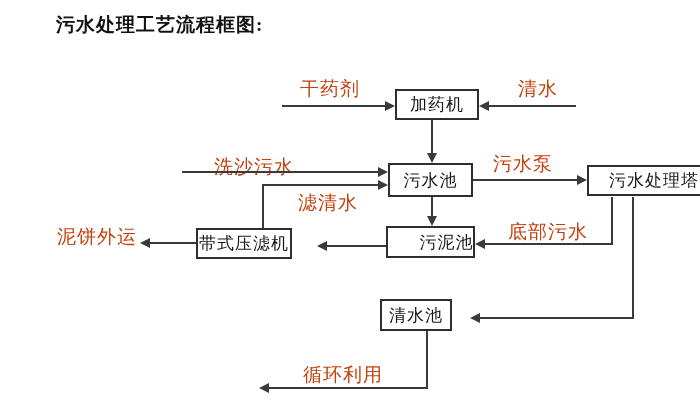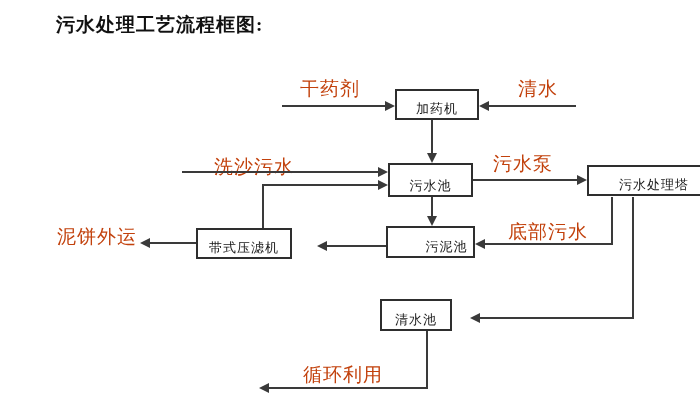--- a/index.html
+++ b/index.html
@@ -7,22 +7,22 @@
     position:relative;width:700px;height:420px;background:#ffffff;
     font-family:Liberation Serif, serif;
     color:#161616;overflow:hidden;margin-left:40px;
   }
   .title{
     position:absolute;left:16px;top:12px;
     font-size:19px;font-weight:bold;letter-spacing:1px;color:#111;
   }
   .box{
     position:absolute;border:2px solid #2e2e2e;background:#ffffff;
-    display:flex;align-items:flex-end;justify-content:center;
-    font-size:13px;letter-spacing:1px;box-sizing:border-box;white-space:nowrap;
+    display:flex;align-items:center;justify-content:center;
+    font-size:17px;letter-spacing:1px;box-sizing:border-box;white-space:nowrap;
   }
   .lbl{
     position:absolute;font-size:19px;letter-spacing:1px;white-space:nowrap;color:#c2410c;
   }
   .hl{position:absolute;height:2px;background:#3a3a3a;}
   .vl{position:absolute;width:2px;background:#3a3a3a;}
   .arr{position:absolute;width:0;height:0;}
   .arr-r{border-left:10px solid #3a3a3a;border-top:5px solid transparent;border-bottom:5px solid transparent;}
   .arr-l{border-right:10px solid #3a3a3a;border-top:5px solid transparent;border-bottom:5px solid transparent;}
   .arr-d{border-top:10px solid #3a3a3a;border-left:5px solid transparent;border-right:5px solid transparent;}
@@ -49,20 +49,21 @@
   <div class="box" style="left:156px;top:228px;width:96px;height:31px;">
     <span>带式压滤机</span>
   </div>
   <div class="box" style="left:340px;top:299px;width:72px;height:32px;">
     <span>清水池</span>
   </div>
 
   <div class="lbl" style="left:260px;top:76px;">干药剂</div>
   <div class="lbl" style="left:478px;top:76px;">清水</div>
   <div class="lbl" style="left:174px;top:154px;">洗沙污水</div>
+  <div class="lbl" style="left:258px;top:190px;">滤清水</div>
   <div class="lbl" style="left:453px;top:151px;">污水泵</div>
   <div class="lbl" style="left:468px;top:219px;">底部污水</div>
   <div class="lbl" style="left:17px;top:224px;">泥饼外运</div>
   <div class="lbl" style="left:263px;top:362px;text-align:center;">循环利用</div>
 
   <div class="hl" style="left:242px;top:105px;width:104px;"></div>
   <div class="arr arr-r" style="left:345px;top:101px;"></div>
 
   <div class="hl" style="left:448px;top:105px;width:88px;"></div>
   <div class="arr arr-l" style="left:439px;top:101px;"></div>

